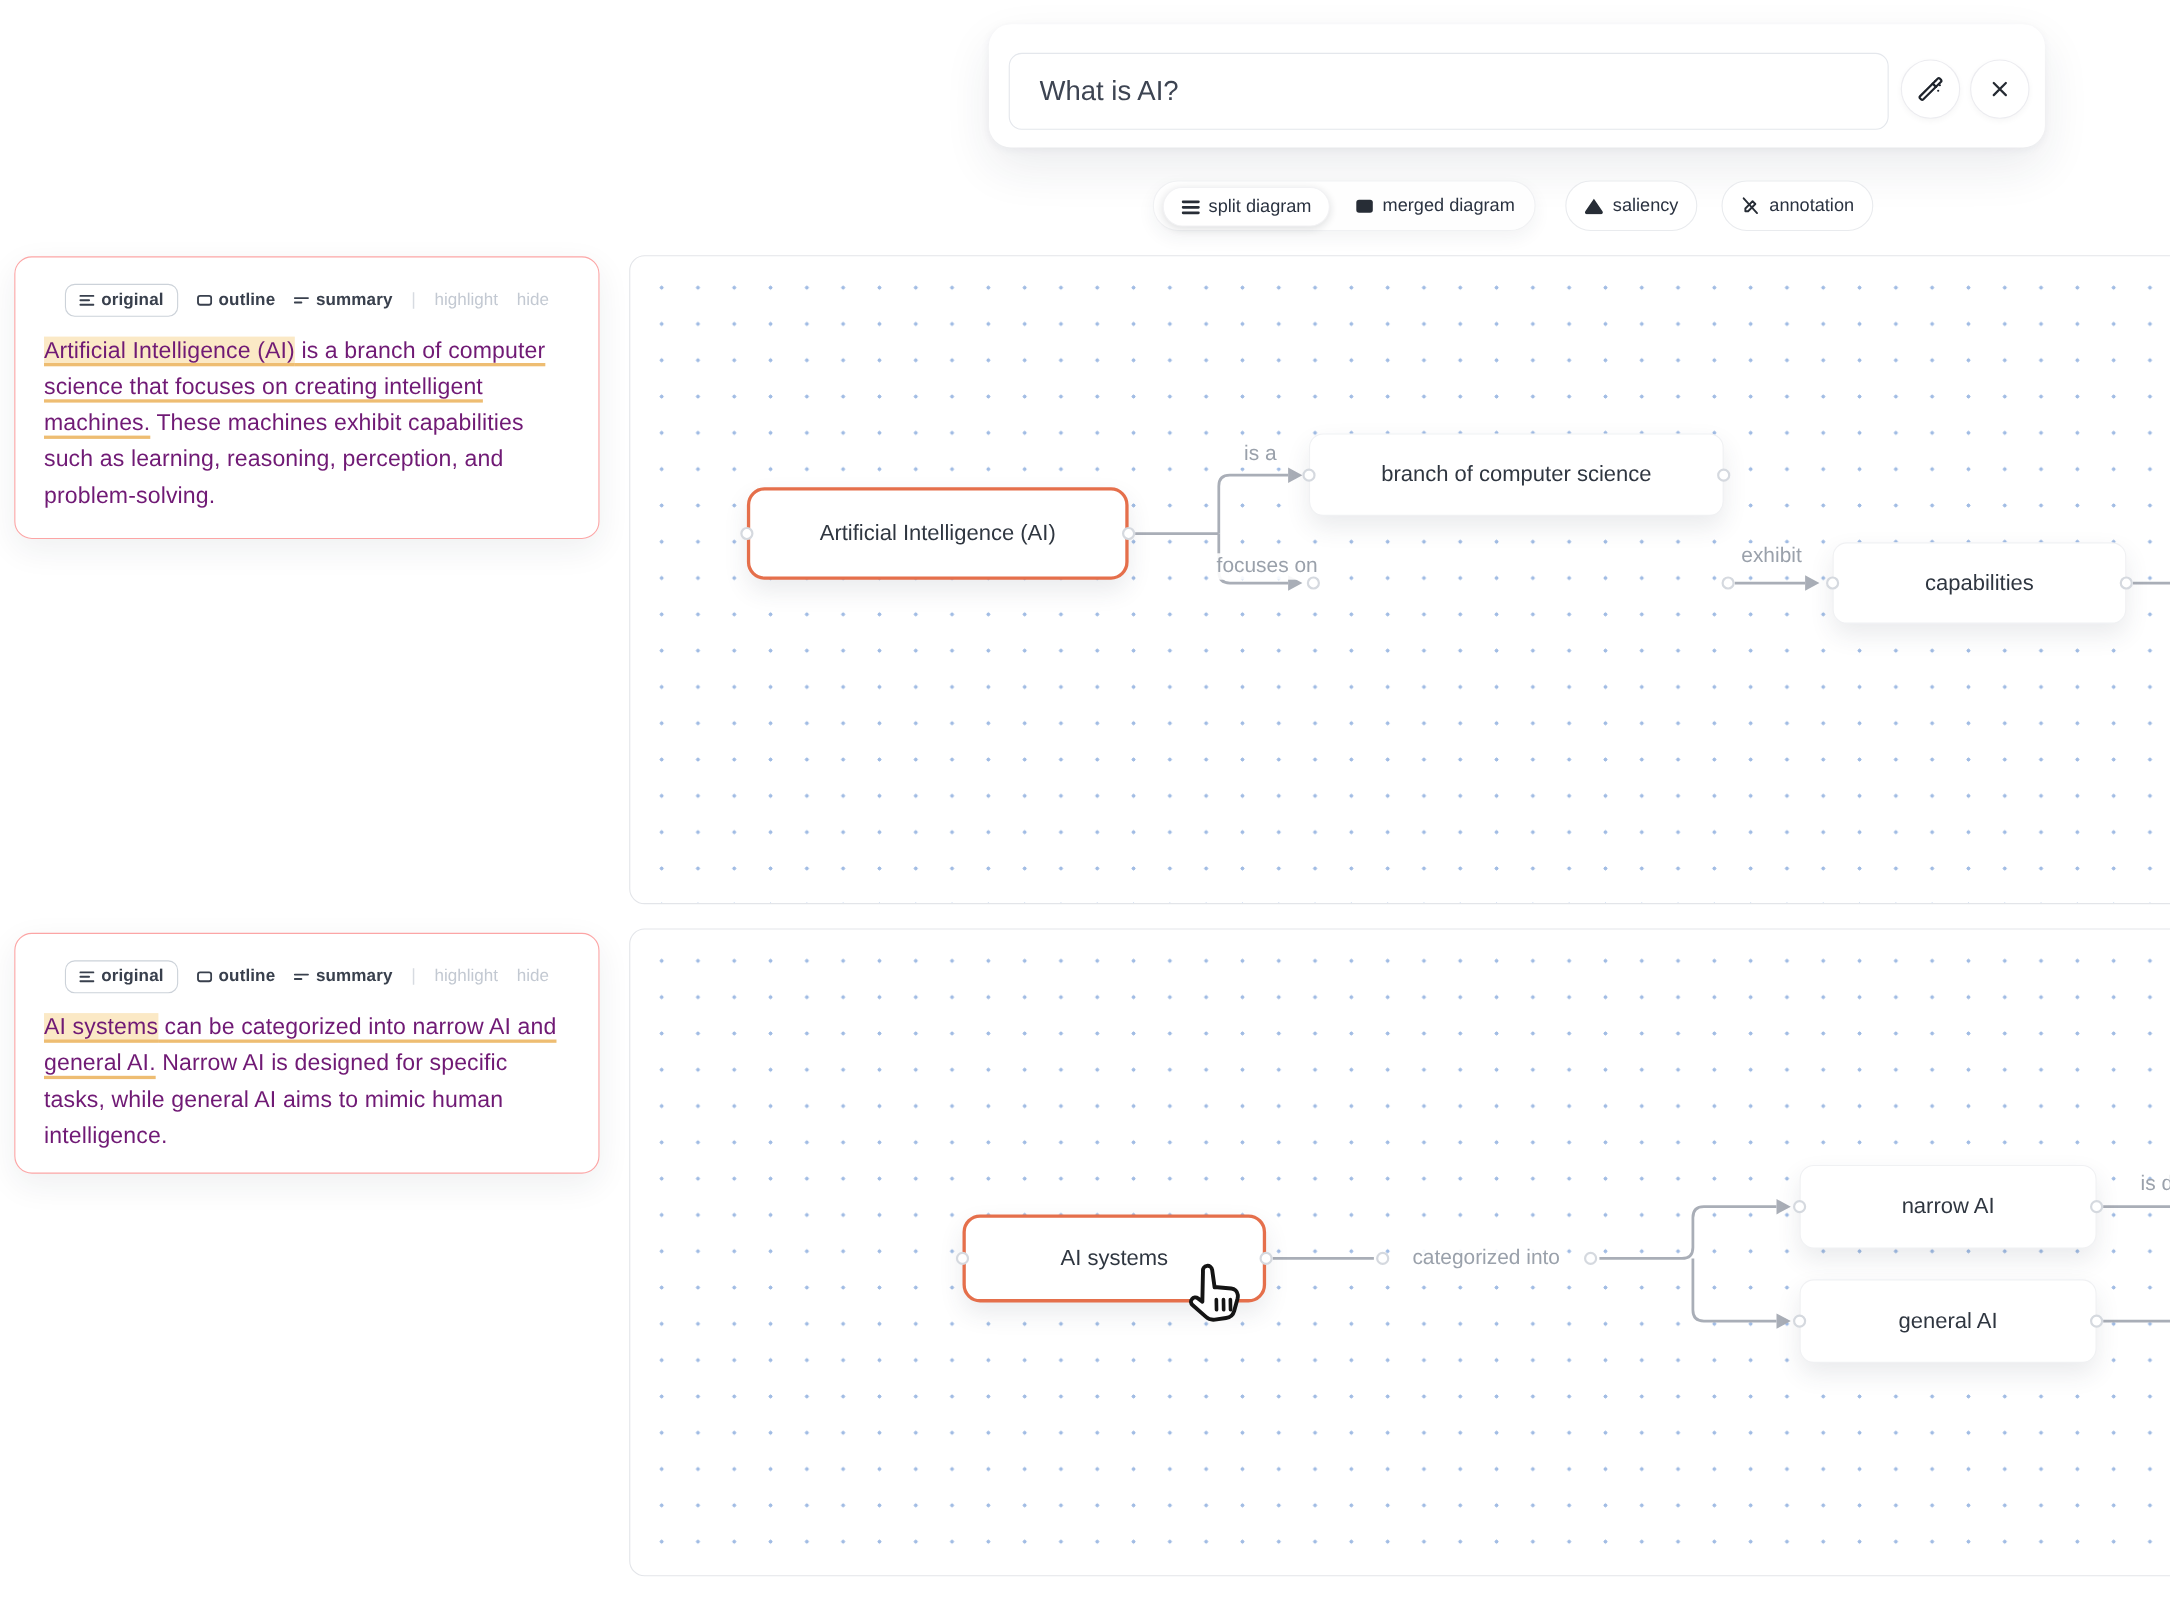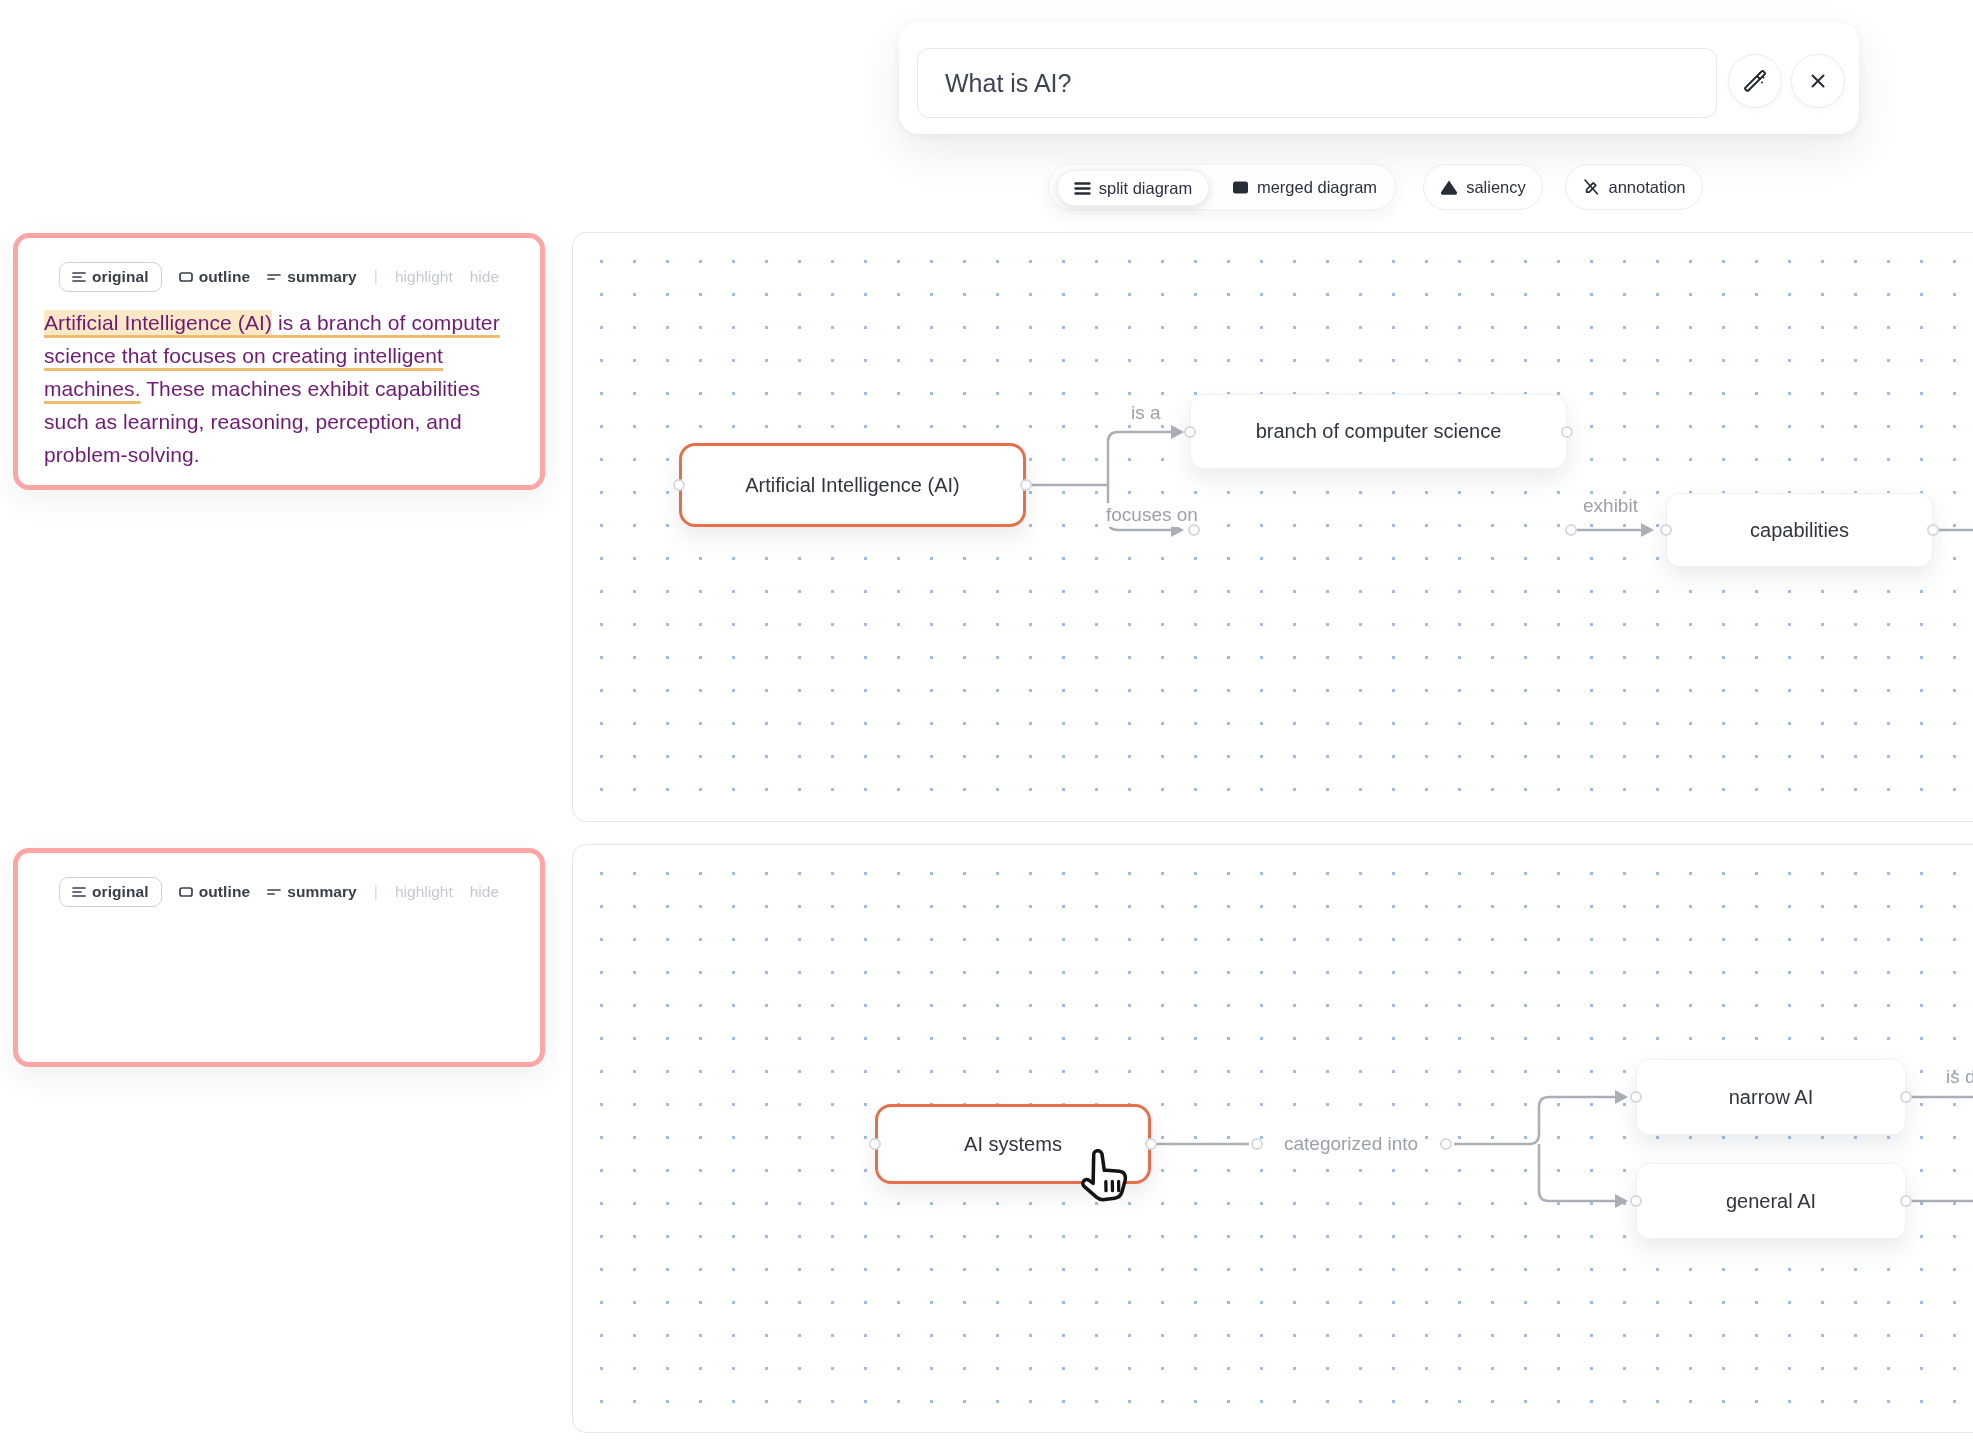--- a/index.html
+++ b/index.html
@@ -49,21 +49,21 @@
     position:absolute; top:164px; height:46px; background:#fff;
     border:1px solid #e9ebee; border-radius:23px;
     display:flex; align-items:center; justify-content:center; gap:8px; cursor:pointer;text-align:right;
   }
   .pill-saliency { left:1423px; width:120px; }
   .pill-annotation { left:1565px; width:138px; }
   .tb-label { font-size:16.5px; font-weight:500; color:#2a3240; }
   
   .panel {
     position:absolute; left:13px; width:532px; background:#fff;
-    border:5px solid #fca5a5; border-radius:16px;
+    border:1px solid #fca5a5; border-radius:16px;
     box-shadow:0 10px 30px rgba(30,40,60,.07);
   }
   .panel-1 { top:233px; height:257px; }
   .panel-2 { top:848px; height:219px; }
   .tabs-row {
     display:flex; align-items:center; justify-content:center; gap:17px;
     margin-top:24px; height:30px;
   }
   .tab-pill {
     display:flex; align-items:center; gap:6px; height:30px; padding:0 12px;
@@ -229,20 +229,21 @@
           <svg width="14" height="12" viewBox="0 0 14 12" fill="none" stroke="#39404d" stroke-width="1.7" stroke-linecap="round">
               <path d="M1 4h12M1 8h6"></path>
             </svg>
         </span>
         <span class="tab-text">summary</span>
       </div>
       <span class="tab-sep">|</span>
       <span class="tab-muted">highlight</span>
       <span class="tab-muted">hide</span>
     </div>
+    <div class="panel-text"><span class="u-line"><span class="hl-bg">AI systems</span><span> can be categorized into narrow AI and general AI.</span></span><span> Narrow AI is designed for specific tasks, while general AI aims to mimic human intelligence.</span></div>
   </div>
 
   <div class="canvas canvas-1">
     <svg class="edges" width="1420" height="590">
       <g fill="none" stroke="#a9aeb7" stroke-width="2.5">
         <path d="M459 252 H535"></path>
         <path d="M535 252 V209 Q535 199 545 199 H598"></path>
         <path d="M535 252 V287 Q535 297 545 297 H598"></path>
         <path d="M1004 297 H1068"></path>
         <path d="M1366 297 H1420"></path>

